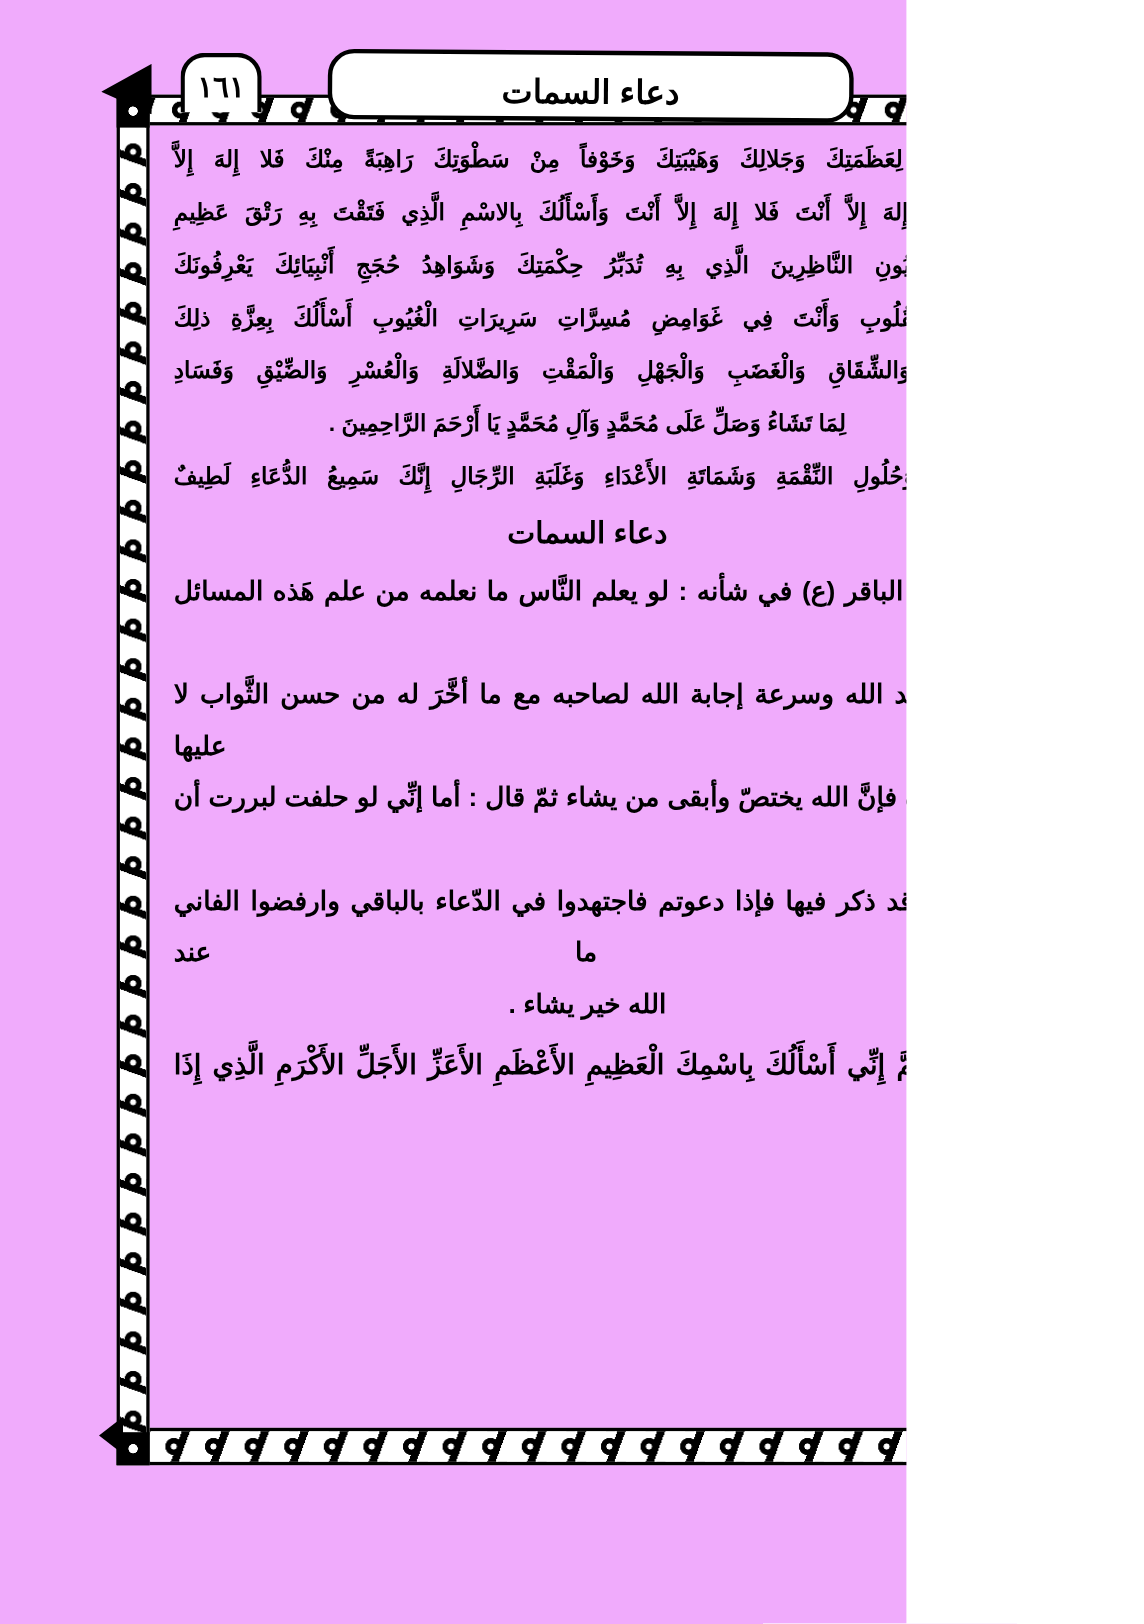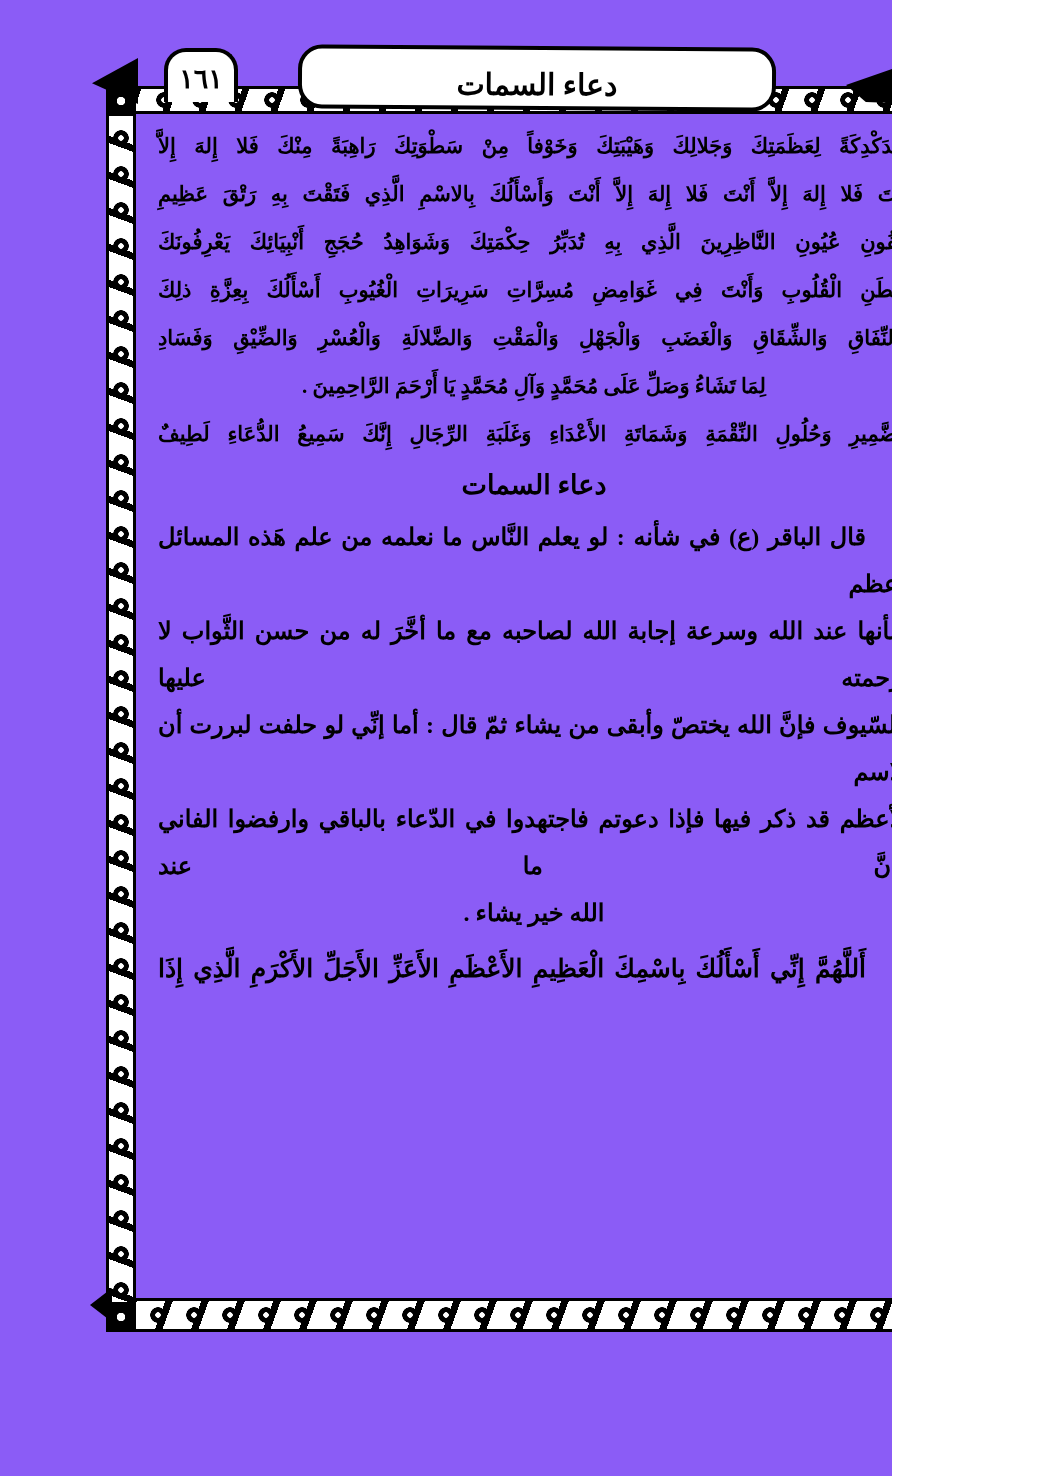--- a/index.html
+++ b/index.html
@@ -1,17 +1,17 @@
 <!DOCTYPE html>
 <html lang="ar"><head>
 <meta charset="utf-8">
 <style>
   html,body{margin:0;padding:0;background:#ffffff;}
-  .page{position:relative;width:892px;height:1476px;background:#8b5cf6;overflow:hidden;
-        font-family:Liberation Serif, serif;color:#000;}
+  .page{position:relative;width:824px;height:1476px;background:#f0abfc;overflow:hidden;
+        font-family:Liberation Sans, sans-serif;color:#000;}
 
   
   .orn{position:absolute;background-color:#fff;border:3px solid #000;box-sizing:border-box;z-index:1;}
   .orn-h{
     background-image:
       radial-gradient(circle at 13px 50%, #fff 0 2.5px, #000 3px 7.5px, transparent 8px),
       linear-gradient(110deg, transparent 0 44%, #000 44% 60%, transparent 60%);
     background-size:36px 100%;
     background-repeat:repeat-x;
   }

